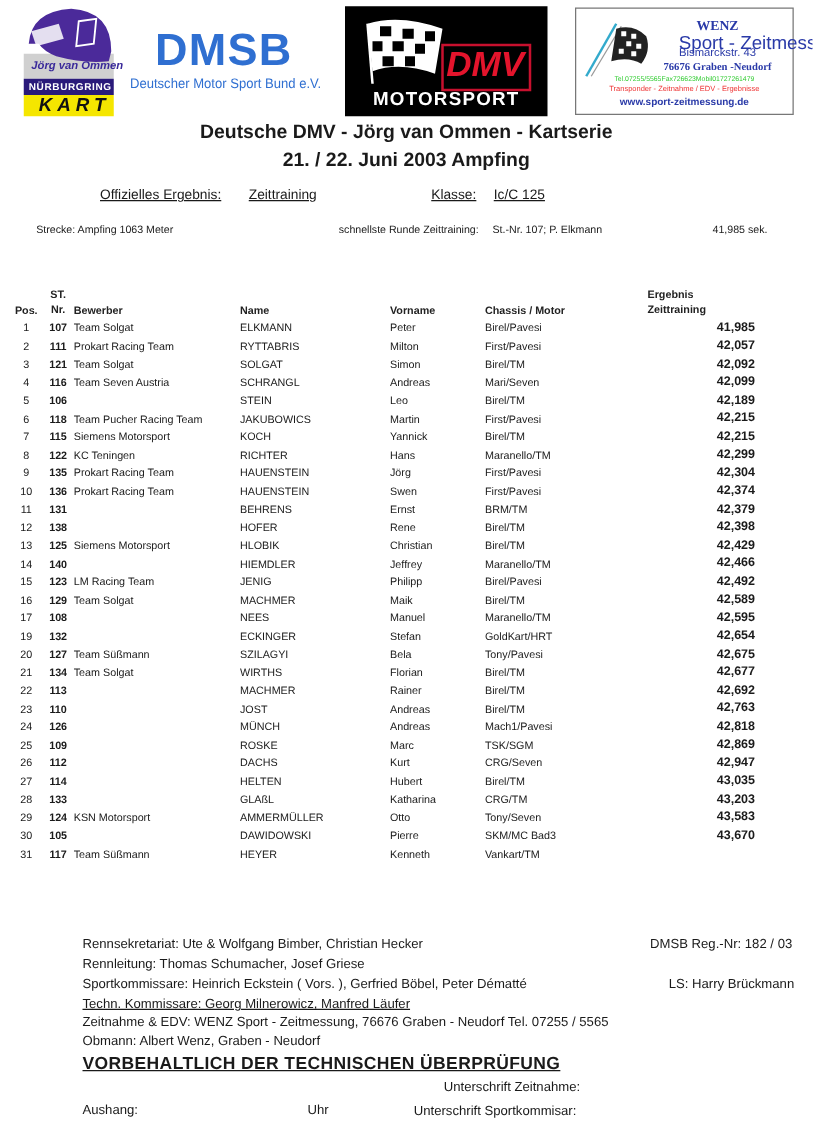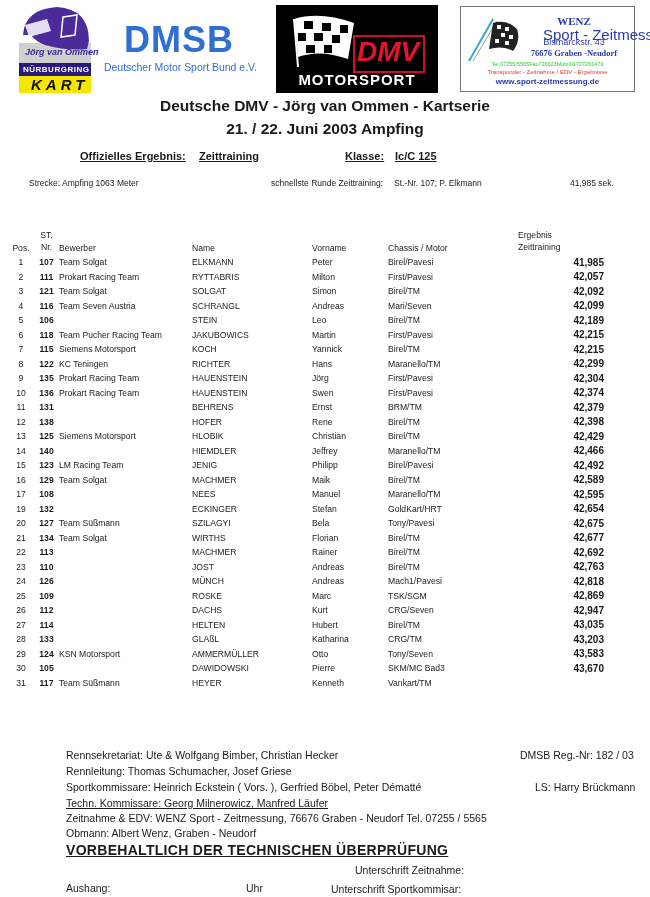--- a/index.html
+++ b/index.html
@@ -11,25 +11,25 @@
     .logo-dmsb .big { font-family:"Liberation Sans", sans-serif; font-weight:bold; font-size:36px; color:#2f6fd1; letter-spacing:1px; line-height:40px; display:block;text-align:center; }
     .logo-dmsb .small { font-size:11px; color:#2f6fd1; display:block; margin-top:1px; white-space:nowrap; transform:scaleX(0.95); transform-origin:left; }
     .logo-dmv { left:276px; top:5px; width:162px; height:88px; background:#000; }
     .logo-dmv .dmvbox { position:absolute; left:77px; top:30px; width:68px; height:34px; border:2px solid #c8102e; }
     .logo-dmv .dmvtext { position:absolute; left:81px; top:31px; font-weight:bold; font-style:italic; font-size:28px; color:#e4142c; }
     .logo-dmv .motor { position:absolute; left:10px; top:66px; width:142px; text-align:center; font-weight:bold; font-size:15px; color:#fff; letter-spacing:1px; }
     .logo-wenz { left:460px; top:6px; width:173px; height:84px; border:1px solid #777; background:#fff; }
     .logo-wenz .l { position:absolute; width:110px; left:58px; text-align:center; white-space:nowrap; }
     .title1 { left:0; width:650px; top:97px; text-align:center; font-weight:bold; font-size:15.5px; }
     .title2 { left:0; width:650px; top:120px; text-align:center; font-weight:bold; font-size:15.5px; }
-    .sub { font-weight:bold; font-size:11px; text-decoration:underline; top:150px; }
+    .sub { font-weight:normal; font-size:11px; text-decoration:underline; top:150px; }
     .info { font-size:8.5px; top:178px; }
     table.res { position:absolute; left:8px; top:225px; border-collapse:collapse; font-size:8.6px; }
     table.res td, table.res th { padding:0; height:14.5px; vertical-align:middle; white-space:nowrap; }
-    table.res th { font-weight:normal; font-size:8.6px; text-align:left; vertical-align:bottom; height:28px; padding-bottom:2px; color:#222;margin-top:12px;}
+    table.res th { font-weight:bold; font-size:8.6px; text-align:left; vertical-align:bottom; height:28px; padding-bottom:2px; color:#222;margin-top:12px;}
     .c-pos { width:26px; text-align:center !important; }
     .c-nr { width:25px; text-align:center !important; font-weight:bold; }
     .c-bew { width:133px; }
     .c-name { width:120px; }
     .c-vor { width:76px; }
     .c-chas { width:130px; }
     .c-res { width:86px; text-align:right; font-weight:bold; font-size:10px; }
     th.c-res { font-size:8.6px; line-height:12px; }
     .foot { font-size:10.5px; left:66px; white-space:nowrap; }
     .foot-r { font-size:10.5px; white-space:nowrap; }

